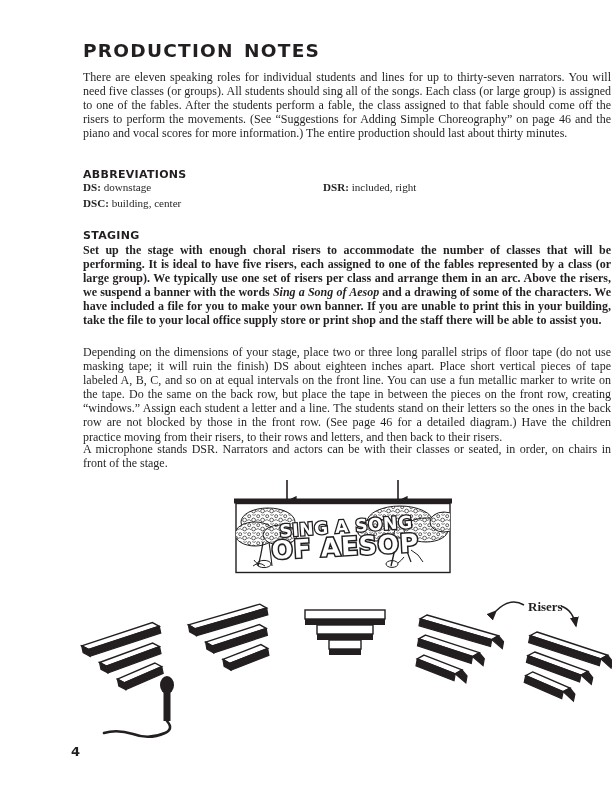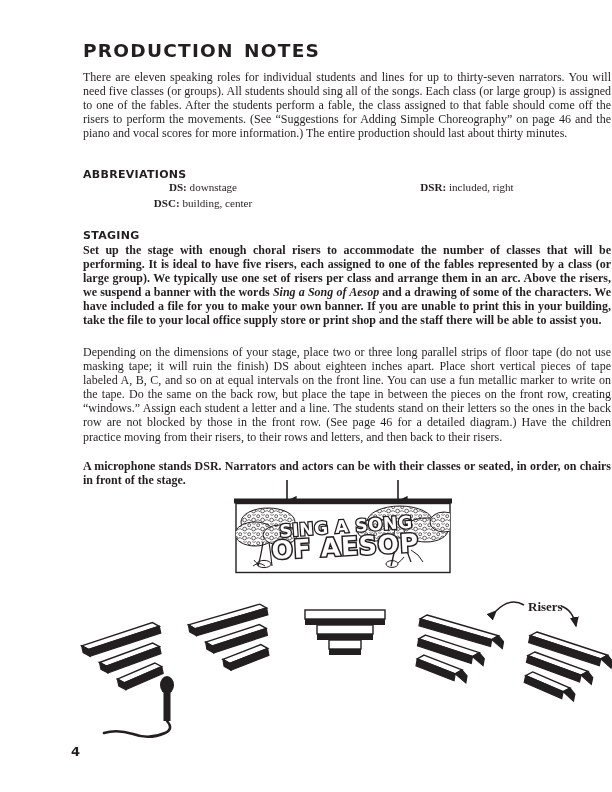--- a/index.html
+++ b/index.html
@@ -66,21 +66,20 @@
     line-height: 12px;
   }
 
   
   .abbr-grid {
     display: grid;
     grid-template-columns: 240px 1fr;
     row-gap: 0px;
     font-size: 11.1px;
     line-height: 15.5px;
-    text-align: center;
   }
   .abbr-cell { white-space: nowrap; }
   .abbr-cell b { font-weight: bold; }
 
   
   .illus {
     position: absolute;
     left: 0;
     top: 478px;
     width: 612px;
@@ -125,21 +124,21 @@
   </div>
 
   <div class="body-col" style="top:243px;font-weight:bold;">
     <p class="para"><span>Set up the stage with enough choral risers to accommodate the number of classes that will be performing. It is ideal to have five risers, each assigned to one of the fables represented by a class (or large group). We typically use one set of risers per class and arrange them in an arc. Above the risers, we suspend a banner with the words </span><span class="it">Sing a Song of Aesop</span><span> and a drawing of some of the characters. We have included a file for you to make your own banner. If you are unable to print this in your building, take the file to your local office supply store or print shop and the staff there will be able to assist you.</span></p>
   </div>
 
   <div class="body-col" style="top:345px;">
     <p class="para">Depending on the dimensions of your stage, place two or three long parallel strips of floor tape (do not use masking tape; it will ruin the finish) DS about eighteen inches apart. Place short vertical pieces of tape labeled A, B, C, and so on at equal intervals on the front line. You can use a fun metallic marker to write on the tape. Do the same on the back row, but place the tape in between the pieces on the front row, creating “windows.” Assign each student a letter and a line. The students stand on their letters so the ones in the back row are not blocked by those in the front row. (See page 46 for a detailed diagram.) Have the children practice moving from their risers, to their rows and letters, and then back to their risers.</p>
   </div>
 
-  <div class="body-col" style="top:459px;font-weight:bold;">
+  <div class="body-col" style="top:442px;">
     <p class="para">A microphone stands DSR. Narrators and actors can be with their classes or seated, in order, on chairs in front of the stage.</p>
   </div>
 
   <div class="illus">
     <svg width="612" height="290" viewBox="0 0 612 290" xmlns="http://www.w3.org/2000/svg">
 
       <defs>
 
         <marker id="ahead" markerWidth="7" markerHeight="7" refX="3.2" refY="6" orient="auto">
           <path d="M0,0 L3.2,6.6 L6.4,0 Z" fill="#231f20"></path>

